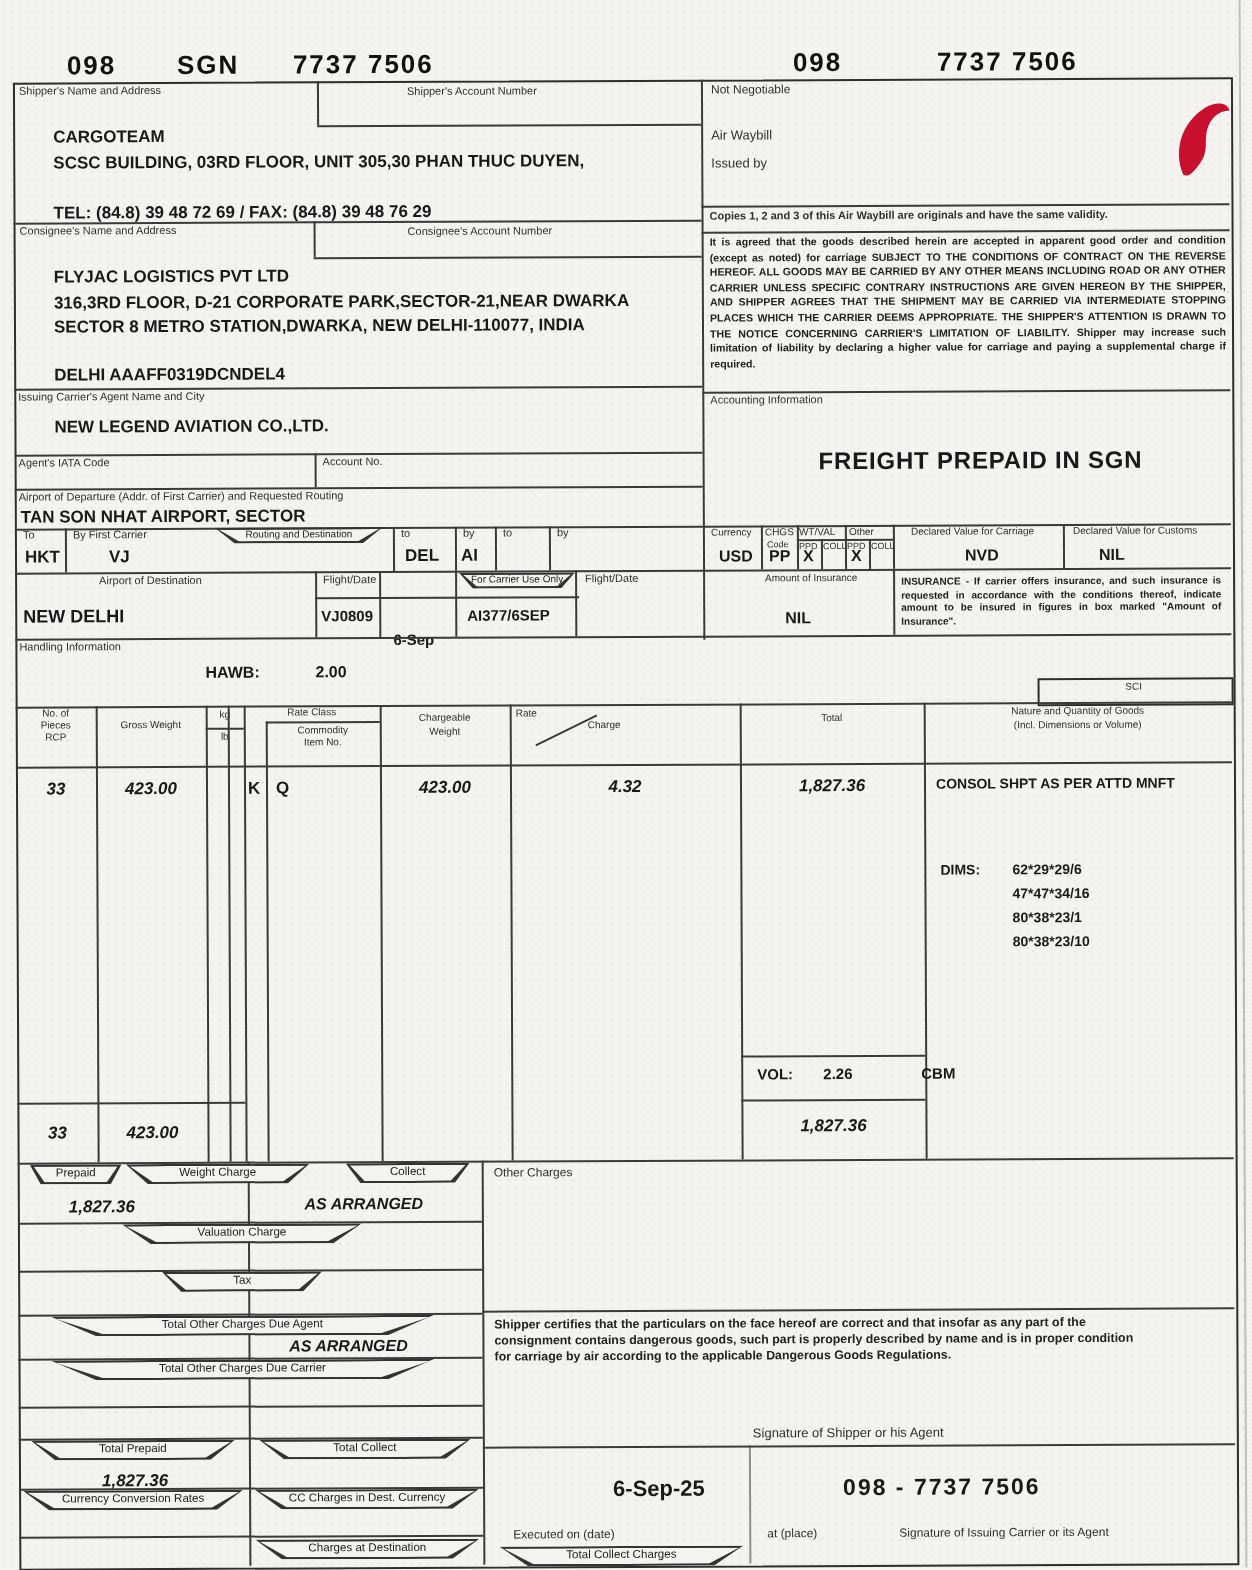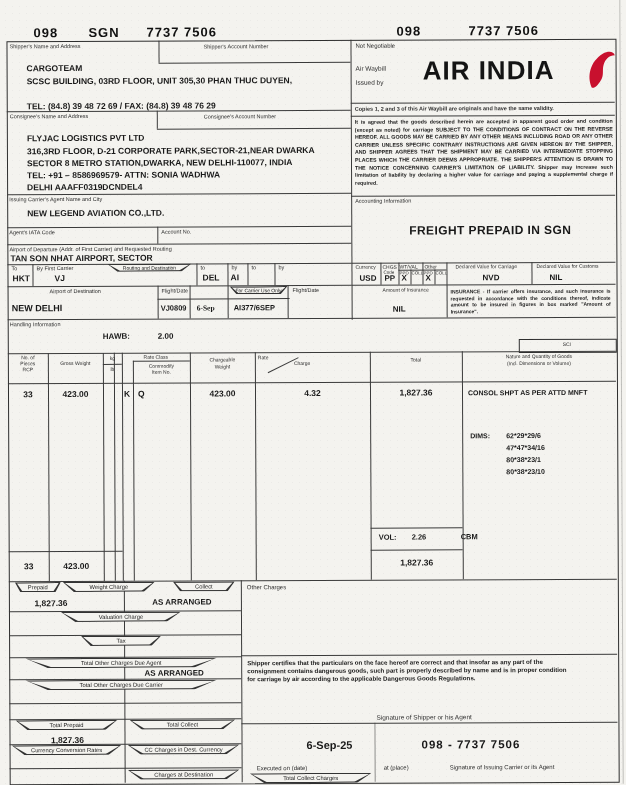--- a/index.html
+++ b/index.html
@@ -9,21 +9,21 @@
                      radial-gradient(rgba(0,0,0,0.035) 0.5px, transparent 0.7px);
     background-size:4px 4px,7px 7px;background-position:0 0,2px 3px;
     font-family:"Liberation Sans", sans-serif;color:#1f1f1f;}
   #sheet{position:absolute;inset:0;transform:rotate(-0.25deg);transform-origin:50% 50%;}
   .hl{position:absolute;height:1px;background:#3a3a3a;}
   .vl{position:absolute;width:1px;background:#3a3a3a;}
   .box{position:absolute;border:1.5px solid #2e2e2e;}
   .lab{position:absolute;font-size:5.5px;color:#2f2f2f;white-space:nowrap;line-height:6px;}
   .labc{position:absolute;font-size:5px;color:#2f2f2f;white-space:nowrap;text-align:center;line-height:5.5px;}
   .val{position:absolute;font-weight:700;font-size:8.5px;color:#191919;white-space:nowrap;line-height:10px;}
-  .vc{text-align:center;}
+  .vc{text-align:center;font-style:italic;}
   .big{position:absolute;font-weight:700;font-size:13px;letter-spacing:1px;color:#111;white-space:nowrap;}
   .banner{position:absolute;height:10px;}
   .banner .bg{position:absolute;inset:0;background:#333;clip-path:polygon(0 0,100% 0,88% 100%,12% 100%);}
   .banner .in{position:absolute;inset:1px 2px;background:#f4f3ef;clip-path:polygon(0 0,100% 0,87% 100%,13% 100%);
     display:flex;align-items:center;justify-content:center;font-size:5.8px;color:#222;white-space:nowrap;}
   .banner.sm{height:8px;} .banner.sm .in{font-size:5px;}
   .para{position:absolute;font-size:5.3px;line-height:7.6px;color:#222;text-align:justify;font-weight:600;}
   .diag{position:absolute;height:1px;background:#3a3a3a;transform:rotate(-26deg);transform-origin:left center;}
   .logo{position:absolute;font-weight:900;font-size:26px;letter-spacing:1px;color:#141414;white-space:nowrap;}
 </style>
@@ -52,21 +52,20 @@
   <div class="val" style="left:28px;top:100px;">TEL: (84.8) 39 48 72 69 / FAX: (84.8) 39 48 76 29</div>
   <div class="hl" style="left:8px;top:110px;width:344px;"></div>
 
   <div class="lab" style="left:11px;top:112px;">Consignee's Name and Address</div>
   <div class="vl" style="left:158px;top:110px;height:18px;"></div>
   <div class="hl" style="left:158px;top:128px;width:194px;"></div>
   <div class="lab" style="left:205px;top:113px;">Consignee's Account Number</div>
   <div class="val" style="left:28px;top:132px;">FLYJAC LOGISTICS PVT LTD</div>
   <div class="val" style="left:28px;top:145px;">316,3RD FLOOR, D-21 CORPORATE PARK,SECTOR-21,NEAR DWARKA</div>
   <div class="val" style="left:28px;top:157px;">SECTOR 8 METRO STATION,DWARKA, NEW DELHI-110077, INDIA</div>
-  <div class="val" style="left:28px;top:169px;">TEL: +91 – 8586969579- ATTN: SONIA WADHWA</div>
   <div class="val" style="left:28px;top:181px;">DELHI AAAFF0319DCNDEL4</div>
   <div class="hl" style="left:8px;top:193px;width:344px;"></div>
 
   <div class="lab" style="left:10px;top:195px;">Issuing Carrier's Agent Name and City</div>
   <div class="val" style="left:28px;top:207px;">NEW LEGEND AVIATION CO.,LTD.</div>
   <div class="hl" style="left:8px;top:226px;width:344px;"></div>
   <div class="lab" style="left:10px;top:228px;">Agent's IATA Code</div>
   <div class="vl" style="left:158px;top:226px;height:17px;"></div>
   <div class="lab" style="left:162px;top:228px;">Account No.</div>
   <div class="hl" style="left:8px;top:243px;width:344px;"></div>
@@ -103,34 +102,33 @@
   <div class="vl" style="left:228px;top:285px;height:33px;"></div>
   <div class="banner sm" style="left:230px;top:286px;width:58px;">
         <div class="bg"></div>
         <div class="in">For Carrier Use Only</div>
       </div>
   <div class="lab" style="left:293px;top:287px;">Flight/Date</div>
   <div class="hl" style="left:158px;top:298px;width:132px;"></div>
   <div class="vl" style="left:288px;top:285px;height:33px;"></div>
   <div class="val" style="left:12px;top:302px;font-size:9px;">NEW DELHI</div>
   <div class="val" style="left:161px;top:303px;font-size:7.5px;">VJ0809</div>
-  <div class="val" style="left:197px;top:303px;font-size:7.5px;font-family:Liberation Serif, serif;">6-Sep</div>
+  <div class="val" style="left:197px;top:315px;font-size:7.5px;">6-Sep</div>
   <div class="val" style="left:234px;top:303px;font-size:7.5px;">AI377/6SEP</div>
   <div class="hl" style="left:8px;top:318px;width:608px;"></div>
 
   <div class="lab" style="left:10px;top:320px;">Handling Information</div>
   <div class="val" style="left:103px;top:331px;font-size:8px;">HAWB:</div>
   <div class="val" style="left:158px;top:331px;font-size:8px;">2.00</div>
   <div class="box" style="left:519px;top:340px;width:96px;height:12px;border-width:1px;"></div>
   <div class="labc" style="left:519px;top:343px;width:96px;">SCI</div>
 
   <div class="lab" style="left:357px;top:43px;font-size:6px;">Not Negotiable</div>
   <div class="lab" style="left:357px;top:66px;font-size:6.5px;">Air Waybill</div>
   <div class="lab" style="left:357px;top:80px;font-size:6.5px;">Issued by</div>
-  <div class="logo" style="left:424px;top:56px;">AIR INDIA</div>
   <svg style="position:absolute;left:585px;top:50px;" width="32" height="42" viewBox="0 0 40 52">
     <path d="M10 48 C4 34 8 16 24 6 C31 2 38 3 39 8 C32 8 27 13 25 20 C23 27 26 33 21 40 C17 46 13 50 10 48 Z" fill="#c8102e"></path>
     <path d="M26 10 C30 6 35 5 37 7 C33 8 30 10 28 13 Z" fill="#c8102e"></path>
   </svg>
   <div class="hl" style="left:352px;top:103px;width:264px;"></div>
   <div class="lab" style="left:356px;top:106px;font-weight:700;">Copies 1, 2 and 3 of this Air Waybill are originals and have the same validity.</div>
   <div class="hl" style="left:352px;top:116px;width:264px;"></div>
   <div class="para" style="left:356px;top:119px;width:258px;">It is agreed that the goods described herein are accepted in apparent good order and condition (except as noted) for carriage SUBJECT TO THE CONDITIONS OF CONTRACT ON THE REVERSE HEREOF. ALL GOODS MAY BE CARRIED BY ANY OTHER MEANS INCLUDING ROAD OR ANY OTHER CARRIER UNLESS SPECIFIC CONTRARY INSTRUCTIONS ARE GIVEN HEREON BY THE SHIPPER, AND SHIPPER AGREES THAT THE SHIPMENT MAY BE CARRIED VIA INTERMEDIATE STOPPING PLACES WHICH THE CARRIER DEEMS APPROPRIATE. THE SHIPPER'S ATTENTION IS DRAWN TO THE NOTICE CONCERNING CARRIER'S LIMITATION OF LIABILITY. Shipper may increase such limitation of liability by declaring a higher value for carriage and paying a supplemental charge if required.</div>
   <div class="hl" style="left:352px;top:196px;width:264px;"></div>
 

